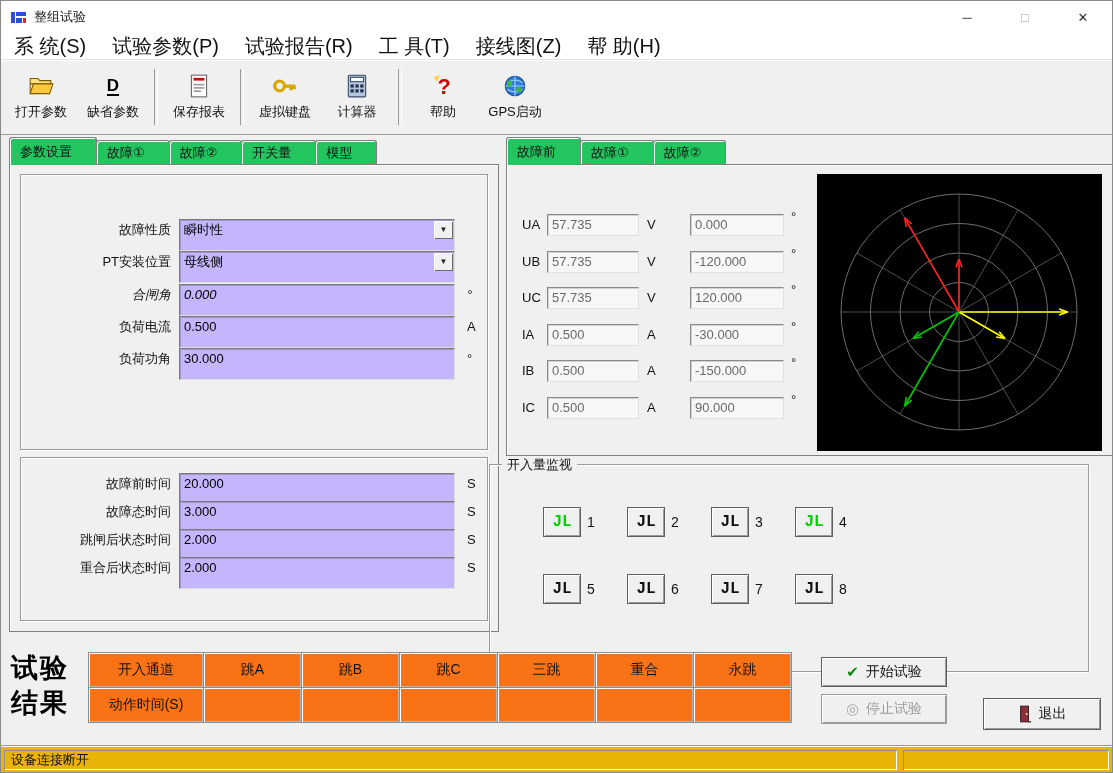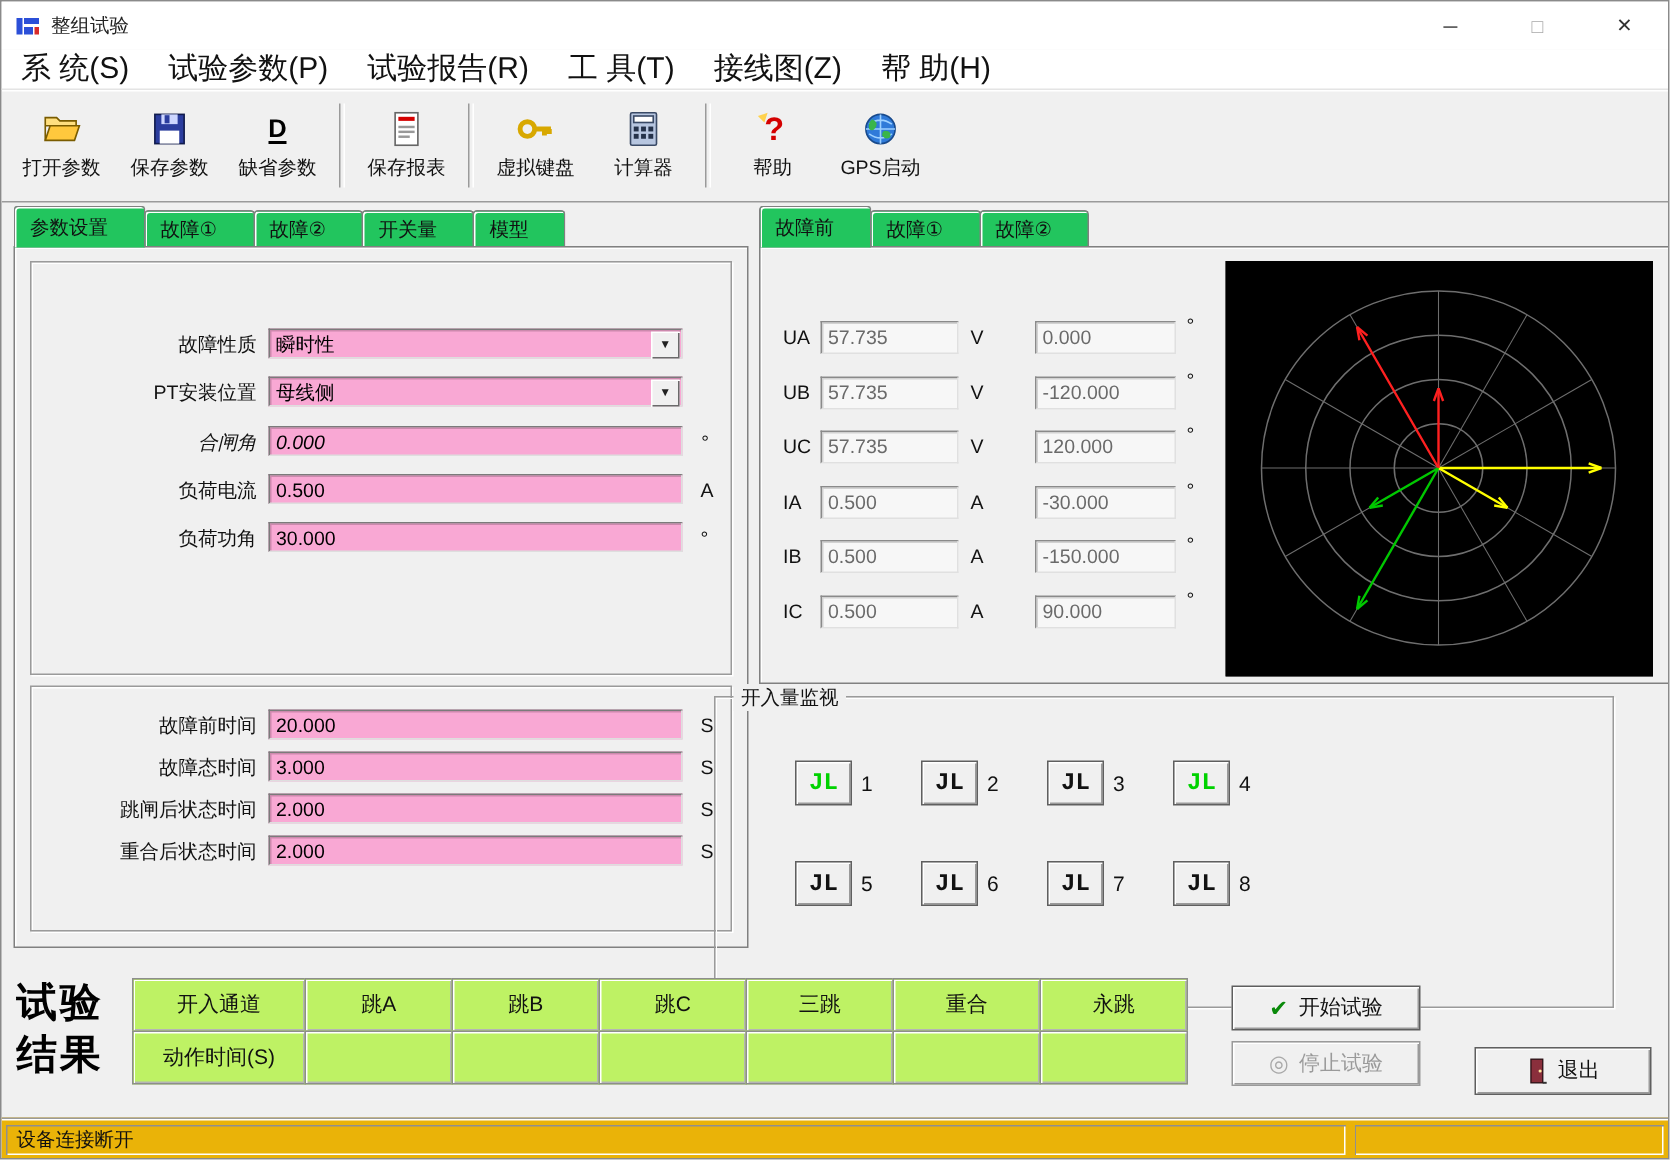--- a/index.html
+++ b/index.html
@@ -25,41 +25,41 @@
   .tabstrip{position:absolute;display:flex;align-items:flex-end;height:24px;}
   .tab{background:#22c55e;border:1px solid #808080;border-bottom:none;border-top-left-radius:3px;border-top-right-radius:3px;box-shadow:inset 1px 1px 0 #ffffff;padding:3px 24px 3px 10px;font-size:13px;color:#111;margin-right:-1px;}
   .tab.active{padding-top:5px;padding-bottom:4px;position:relative;z-index:3;}
   .page{position:absolute;background:#f0f0f0;border:1px solid #808080;box-shadow:inset 1px 1px 0 #ffffff;box-sizing:border-box;}
   
   .etched{position:absolute;border:1px solid #9a9a9a;box-shadow:inset 1px 1px 0 #ffffff,1px 1px 0 #ffffff;box-sizing:border-box;}
   .legend{position:absolute;top:-9px;left:12px;background:#f0f0f0;padding:0 5px;font-size:13px;color:#111;}
   
   .frow{position:absolute;left:0;height:22px;width:100%;}
   .flabel{position:absolute;left:0;width:150px;text-align:right;font-size:13px;line-height:22px;color:#111;}
-  .fedit{position:absolute;left:158px;width:276px;height:20px;background:#f9a8d4;border:1px solid #7b7b7b;border-right-color:#dedede;border-bottom-color:#dedede;box-shadow:inset 1px 1px 0 rgba(0,0,0,.18);box-sizing:border-box;font-size:13px;line-height:20px;padding:0 4px;color:#000;}
+  .fedit{position:absolute;left:158px;width:276px;height:32px;background:#c4b5fd;border:1px solid #7b7b7b;border-right-color:#dedede;border-bottom-color:#dedede;box-shadow:inset 1px 1px 0 rgba(0,0,0,.18);box-sizing:border-box;font-size:13px;line-height:20px;padding:0 4px;color:#000;}
   .funit{position:absolute;left:446px;font-size:13px;line-height:22px;color:#111;}
   .combo-btn{position:absolute;right:1px;top:1px;width:19px;height:18px;background:#f0f0f0;box-shadow:inset 1px 1px 0 #ffffff,inset -1px -1px 0 #6a6a6a;display:flex;align-items:center;justify-content:center;font-size:8px;color:#222;}
   
   .prow{position:absolute;height:22px;width:100%;}
   .pname{position:absolute;left:15px;font-size:13px;line-height:22px;color:#111;}
   .pmag{position:absolute;left:40px;width:92px;height:22px;background:#f7f7f7;border:1px solid #8a8a8a;border-right-color:#e0e0e0;border-bottom-color:#e0e0e0;box-shadow:inset 1px 1px 0 rgba(0,0,0,.15);box-sizing:border-box;font-size:13px;line-height:20px;padding:0 4px;color:#6a6a6a;}
   .punit{position:absolute;left:140px;font-size:13px;line-height:22px;color:#111;}
   .pang{position:absolute;left:183px;width:94px;height:22px;background:#f7f7f7;border:1px solid #8a8a8a;border-right-color:#e0e0e0;border-bottom-color:#e0e0e0;box-shadow:inset 1px 1px 0 rgba(0,0,0,.15);box-sizing:border-box;font-size:13px;line-height:20px;padding:0 4px;color:#6a6a6a;}
   .pdeg{position:absolute;left:284px;top:-5px;font-size:13px;color:#111;}
   .phasor-box{position:absolute;left:310px;top:9px;width:285px;height:277px;background:#000;}
   
   .swunit{position:absolute;height:30px;}
   .swbtn{position:absolute;left:0;top:0;width:38px;height:30px;background:#f0f0f0;border:1px solid #5f5f5f;box-shadow:inset 1px 1px 0 #ffffff,inset -1px -1px 0 #9a9a9a;display:flex;align-items:center;justify-content:center;font-family:"Liberation Mono","DejaVu Sans Mono",monospace;font-weight:bold;font-size:16px;color:#111;box-sizing:border-box;}
   .swunit.on .swbtn{color:#00d200;}
   .swnum{position:absolute;left:44px;top:0;font-size:14px;line-height:30px;color:#111;}
   
   .result-label{position:absolute;left:10px;top:650px;width:78px;font-size:27px;font-weight:bold;line-height:35px;color:#000;letter-spacing:2px;}
   .rtable{position:absolute;left:88px;top:652px;}
   .rrow{display:flex;height:35px;}
-  .rcell{box-sizing:border-box;border:1px solid #8d8d8d;box-shadow:inset 1px 1px 0 #ffffff,inset -1px -1px 0 #b5b5b5;background:#bef264;display:flex;align-items:center;justify-content:center;font-size:14px;color:#111;margin:-1px 0 0 -1px;}
+  .rcell{box-sizing:border-box;border:1px solid #8d8d8d;box-shadow:inset 1px 1px 0 #ffffff,inset -1px -1px 0 #b5b5b5;background:#f97316;display:flex;align-items:center;justify-content:center;font-size:14px;color:#111;margin:-1px 0 0 -1px;}
   .rcell.c0{width:116px;}
   .rcell.cn{width:99px;}
   .pushbtn{position:absolute;background:#f0f0f0;border:1px solid #5f5f5f;box-shadow:inset 1px 1px 0 #ffffff,inset -1px -1px 0 #9a9a9a;display:flex;align-items:center;justify-content:center;gap:7px;font-size:14px;color:#111;box-sizing:border-box;}
   .pushbtn.disabled{color:#9a9a9a;border-color:#9a9a9a;}
   .chk{color:#0a8a0a;font-weight:bold;font-size:15px;}
   .stopico{color:#a8a8a8;font-size:15px;}
   
   .statusbar{position:absolute;left:0;top:744px;width:100%;height:27px;border-top:1px solid #9a9a9a;box-shadow:0 1px 0 #ffffff inset;background:#eab308;}
   .spanel{position:absolute;top:4px;height:20px;box-shadow:inset 1px 1px 0 #8f8f8f,inset -1px -1px 0 #ffffff;font-size:13px;line-height:20px;padding:0 7px;box-sizing:border-box;color:#111;}
 </style>
@@ -94,31 +94,20 @@
 
   <div class="toolbar">
     <div class="tbtn">
       <span class="ticon">
         <svg viewBox="0 0 24 24" width="26" height="26">
             <path d="M2 19V5h7l2 2h10v3H2z" fill="#ffdf7f" stroke="#7a5c00"></path>
             <path d="M2 19l3-9h18l-3 9z" fill="#ffc83d" stroke="#7a5c00"></path>
           </svg>
       </span>
       <span class="tlabel">打开参数</span>
-    </div>
-    <div class="tbtn">
-      <span class="ticon">
-        <svg viewBox="0 0 24 24" width="26" height="26">
-            <rect x="3" y="3" width="18" height="18" fill="#2b3d9e" stroke="#101b4d"></rect>
-            <rect x="7" y="3" width="10" height="6" fill="#cdd6ff"></rect>
-            <rect x="9" y="3.5" width="3" height="5" fill="#2b3d9e"></rect>
-            <rect x="6" y="13" width="12" height="8" fill="#ffffff"></rect>
-          </svg>
-      </span>
-      <span class="tlabel">保存参数</span>
     </div>
     <div class="tbtn">
       <span class="ticon">
           <span class="ticon-d">D</span>
         </span>
       <span class="tlabel">缺省参数</span>
     </div>
     <div class="tsep"></div>
     <div class="tbtn">
       <span class="ticon">
@@ -329,21 +318,21 @@
           <line x1="142" y1="138" x2="96.0140510590463" y2="164.55" stroke="#00c800" stroke-width="1.6"></line>
           <line x1="96.0140510590463" y1="164.55" x2="104.87877688912545" y2="162.99544670161245" stroke="#00c800" stroke-width="1.6"></line>
           <line x1="96.0140510590463" y1="164.55" x2="101.79269662202638" y2="157.65019888276115" stroke="#00c800" stroke-width="1.6"></line>
           <line x1="142" y1="138" x2="142" y2="84.9" stroke="#ff2020" stroke-width="1.6"></line>
           <line x1="142" y1="84.9" x2="138.91391973290092" y2="93.35435441562642" stroke="#ff2020" stroke-width="1.6"></line>
           <line x1="142" y1="84.9" x2="145.08608026709905" y2="93.35435441562642" stroke="#ff2020" stroke-width="1.6"></line>
         </svg>
     </div>
   </div>
 
-  <div class="etched" style="left:475px;top:463px;width:600px;height:208px;">
+  <div class="etched" style="left:488px;top:463px;width:600px;height:208px;">
     <span class="legend">开入量监视</span>
     <div class="swunit on" style="left:53px;top:42px;">
       <div class="swbtn">JL</div>
       <span class="swnum">1</span>
     </div>
     <div class="swunit" style="left:137px;top:42px;">
       <div class="swbtn">JL</div>
       <span class="swnum">2</span>
     </div>
     <div class="swunit" style="left:221px;top:42px;">

